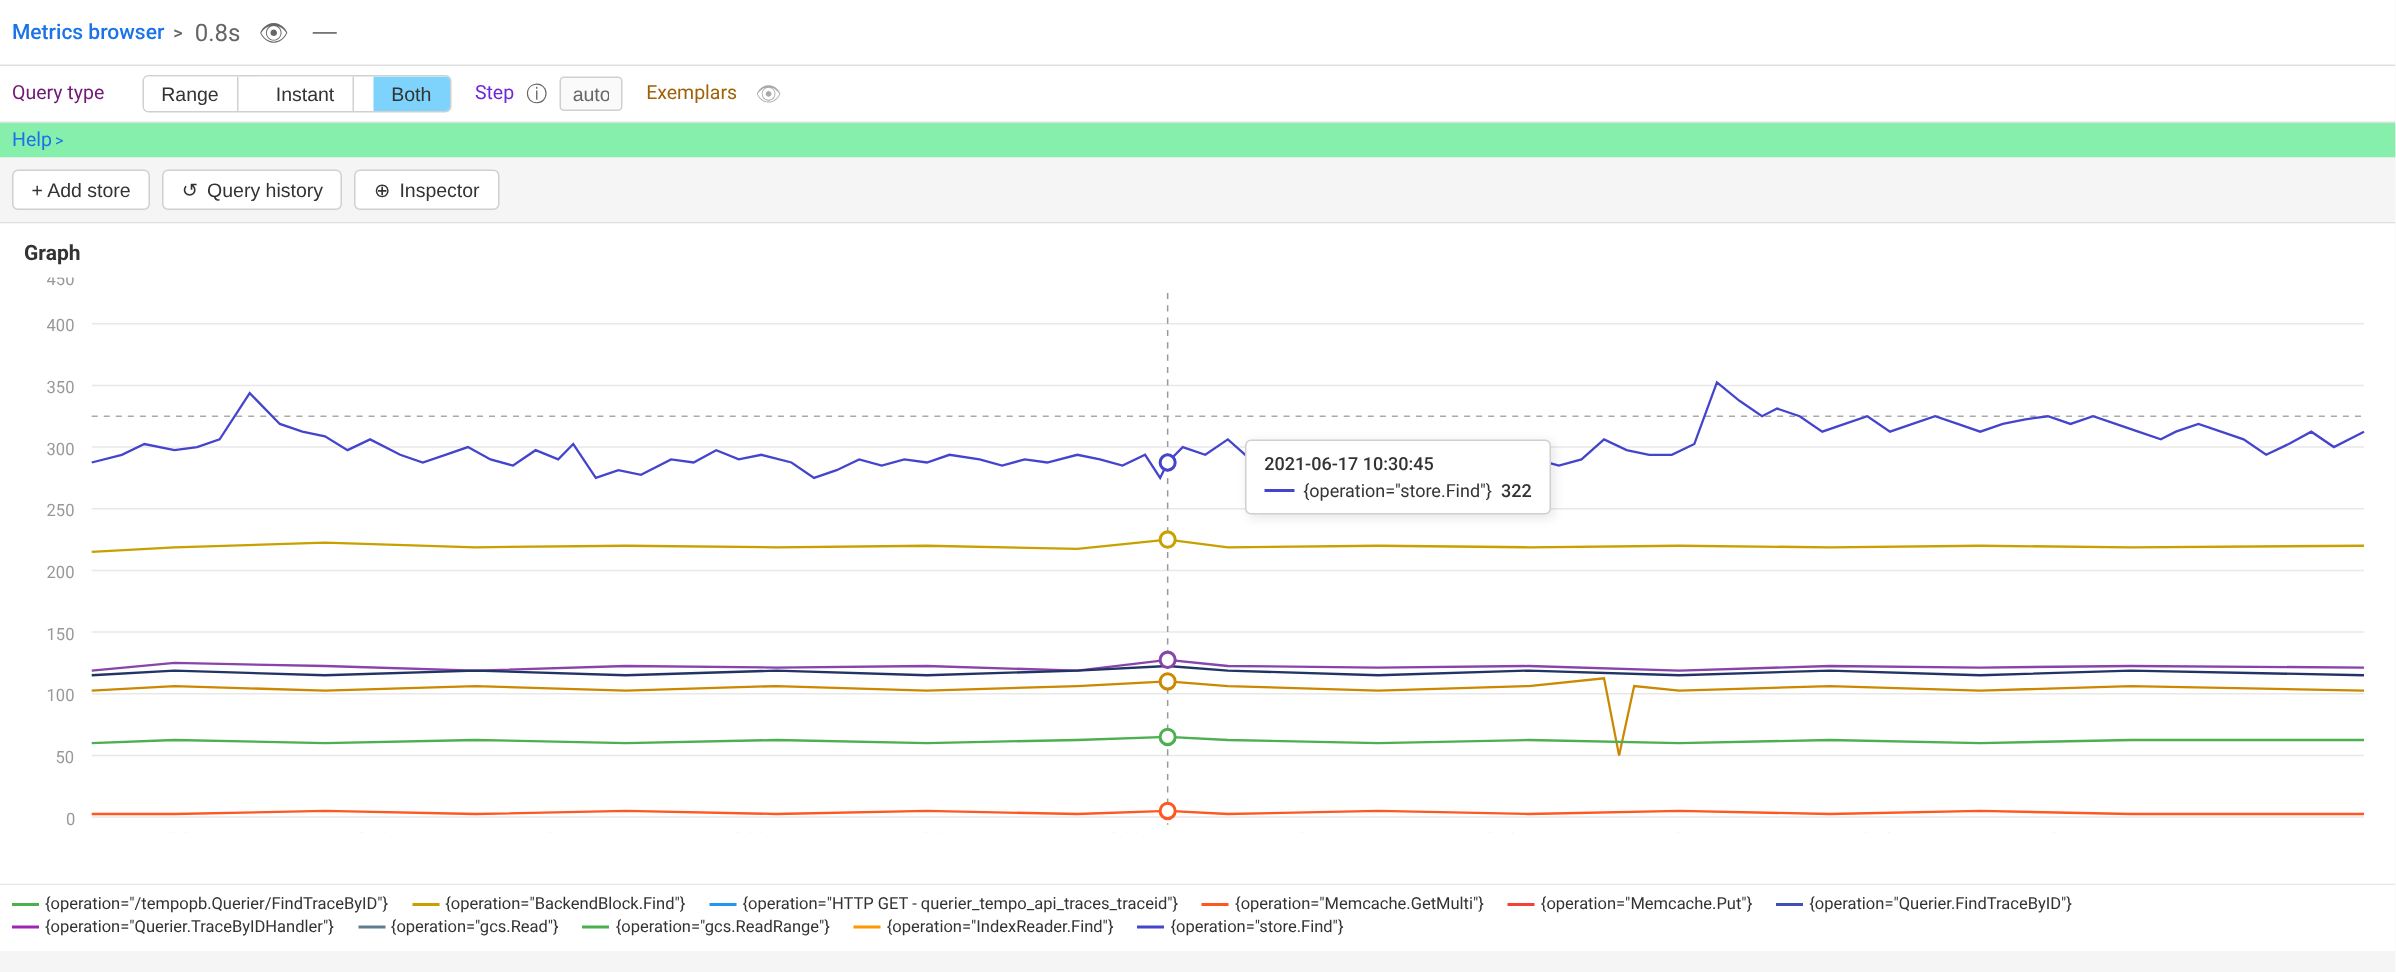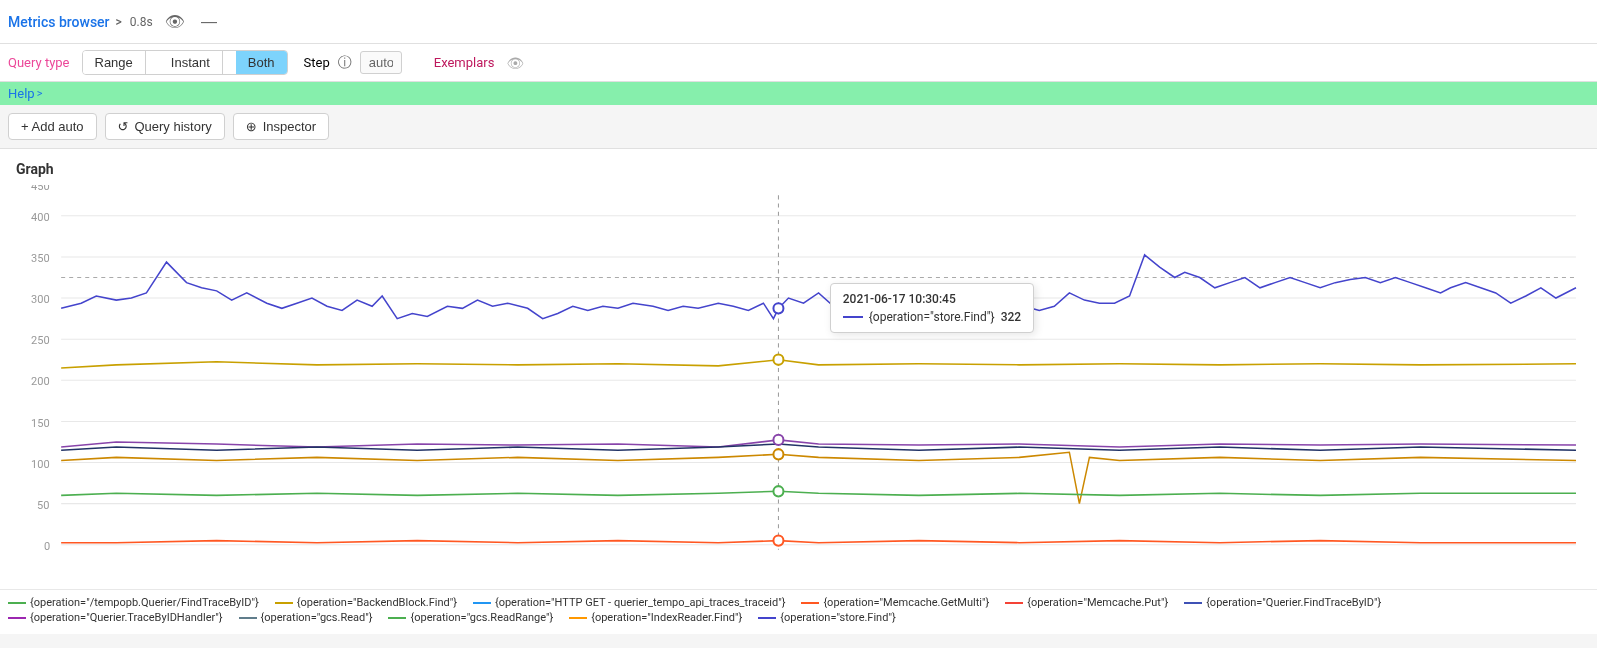--- a/index.html
+++ b/index.html
@@ -9,42 +9,42 @@
       display: flex; align-items: center; background: #fff; border-bottom: 1px solid #e0e0e0; padding: 4px 8px; gap: 8px; min-height: 44px;
     }
     .metrics-browser-link {
       color: #1a73e8; font-size: 14px; font-weight: 500; cursor: pointer; white-space: nowrap; display: flex; align-items: center; gap: 4px;
     }
     .metrics-browser-link::after { content: '>'; color: #666; font-size: 12px; margin-left: 2px; }
     .query-input {
       flex: 1; border: none; outline: none; font-size: 13px; font-family: 'Courier New', monospace; color: #1a1a1a; background: transparent; padding: 4px;
     }
     .query-time {
-      color: #666; font-size: 12px; white-space: nowrap;
+      color: #666; font-size: 16px; white-space: nowrap;
     }
     .eye-btn, .collapse-btn {
       background: none; border: none; cursor: pointer; color: #666; padding: 2px 4px; font-size: 16px;
     }
 
     .query-type-bar {
       display: flex; align-items: center; background: #fff; padding: 6px 8px; gap: 8px; border-bottom: 1px solid #e0e0e0;
     }
-    .query-type-label { color: #ec4899; font-size: 13px; margin-right: 4px; }
+    .query-type-label { color: #701a75; font-size: 13px; margin-right: 17px; }
     .type-btn-group { display: flex; border: 1px solid #d0d0d0; border-radius: 4px; overflow: hidden; gap: 13px; }
     .type-btn {
       padding: 4px 12px; background: #fff; border: none; cursor: pointer; font-size: 13px; color: #333; border-right: 1px solid #d0d0d0;
     }
     .type-btn:last-child { border-right: none; }
     .type-btn.active { background: #7dd3fc; font-weight: 500; }
-    .step-label { color: #000000; margin-left: 8px; }
+    .step-label { color: #6d28d9; margin-left: 8px; }
     .step-info { color: #666; cursor: pointer; font-size: 14px; }
     .auto-input {
       border: 1px solid #d0d0d0; border-radius: 3px; padding: 3px 8px; font-size: 13px; width: 42px; color: #666; background: #fafafa;
     }
-    .exemplars-label { color: #be185d; margin-left: 24px; }
+    .exemplars-label { color: #a16207; margin-left: 8px; }
     .eye-small { color: #aaa; cursor: pointer; font-size: 14px; margin-left: 4px; }
 
     .help-bar {
       padding: 4px 8px; background: #86efac;
     }
     .help-link { color: #1a73e8; font-size: 13px; cursor: pointer; display: inline-flex; align-items: center; gap: 2px; }
     .help-link::after { content: '>'; font-size: 11px; }
 
     .action-bar {
       display: flex; align-items: center; gap: 8px; padding: 8px; background: #f5f5f5; border-bottom: 1px solid #e0e0e0;
@@ -56,21 +56,21 @@
     .graph-container {
       background: #fff; margin: 0; padding: 12px 16px; position: relative; height: 440px;
     }
     .graph-title { font-size: 14px; font-weight: 700; color: #333; margin-bottom: 8px; }
     .graph-area { position: relative; height: 370px; }
 
     svg.chart { width: 100%; height: 100%; }
 
     .tooltip-box {
       position: absolute; background: #fff; border: 1px solid #d0d0d0; border-radius: 4px; padding: 8px 12px; font-size: 12px; box-shadow: 2px 2px 8px rgba(0,0,0,0.1); pointer-events: none;
-      top: 98px; left: 52%;
+      top: 108px; left: 52%;
     }
     .tooltip-date { font-weight: 500; margin-bottom: 4px; }
     .tooltip-row { display: flex; align-items: center; gap: 6px; }
     .tooltip-line { width: 20px; height: 2px; background: #4444cc; display: inline-block; }
     .tooltip-value { margin-left: auto; font-weight: 500; }
 
     .legend-area {
       background: #fff; padding: 6px 8px 8px 8px; border-top: 1px solid #e8e8e8; font-size: 11px;
     }
     .legend-row { display: flex; flex-wrap: wrap; gap: 4px 16px; margin-bottom: 2px; }
@@ -99,21 +99,21 @@
   <input class="auto-input" type="text" value="auto" style="">
   <span class="exemplars-label">Exemplars</span>
   <span class="eye-small">👁</span>
 </div>
 
 <div class="help-bar">
   <span class="help-link">Help</span>
 </div>
 
 <div class="action-bar">
-  <button class="action-btn">+ Add auto</button>
+  <button class="action-btn">+ Add store</button>
   <button class="action-btn">
     <span>↺</span>
     <span>Query history</span>
   </button>
   <button class="action-btn">
     <span>⊕</span>
     <span>Inspector</span>
   </button>
 </div>
 

